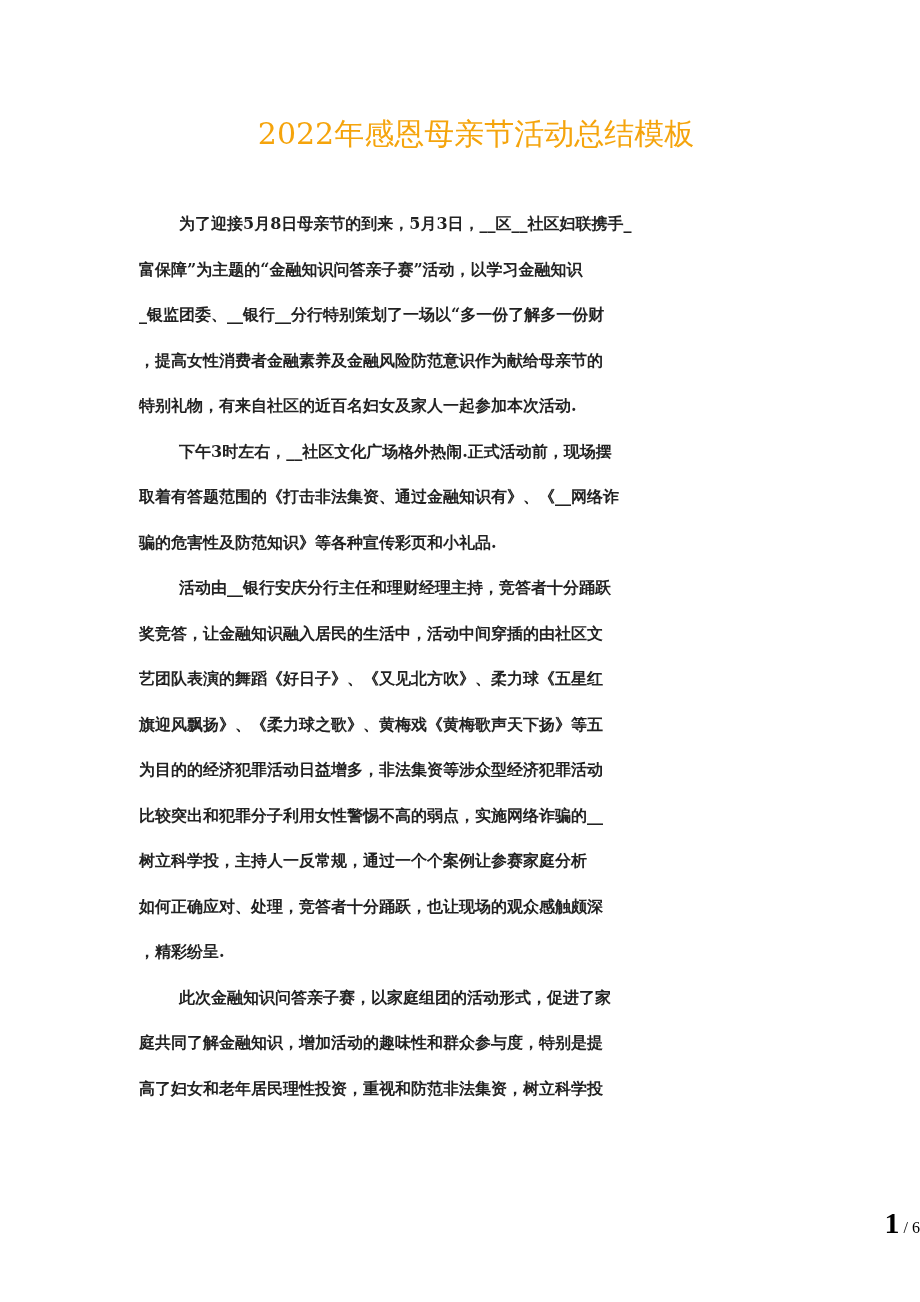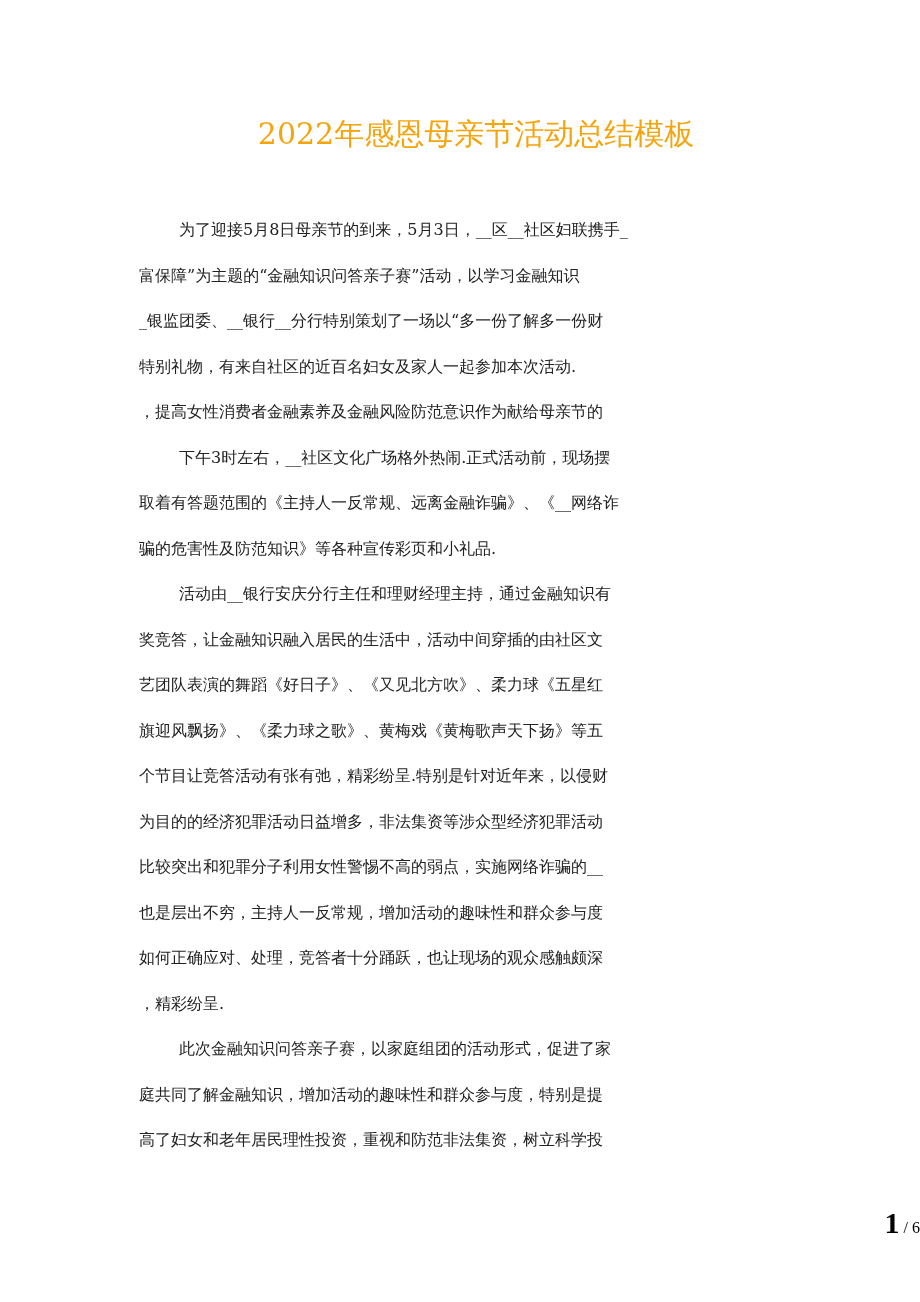--- a/index.html
+++ b/index.html
@@ -28,22 +28,23 @@
     width: 920px;
     text-align: center;
     font-size: 30px;
     line-height: 44px;
     color: #f5a40c;
     letter-spacing: 0px;
   }
   .body-text {
     position: absolute;
     left: 139px;
-    top: 220px;
+    top: 214px;
     width: 640px;
+    font-weight: bold;
   }
   .line {
     display: block;
     white-space: nowrap;
     height: 45.5px;
   }
   .line.indent { padding-left: 40px; }
   .footer {
     position: absolute;
     left: 0;
@@ -67,39 +68,38 @@
 
 <div class="page">
   <div class="title">2022年感恩母亲节活动总结模板</div>
 
   <div class="body-text">
 
     <div class="para-block">
       <span class="line indent">为了迎接5月8日母亲节的到来，5月3日，__区__社区妇联携手_</span>
       <span class="line">富保障”为主题的“金融知识问答亲子赛”活动，以学习金融知识</span>
       <span class="line">_银监团委、__银行__分行特别策划了一场以“多一份了解多一份财</span>
+      <span class="line">，提高女性消费者金融素养及金融风险防范意识作为献给母亲节的</span>
       <span class="line">特别礼物，有来自社区的近百名妇女及家人一起参加本次活动.</span>
-      <span class="line">，提高女性消费者金融素养及金融风险防范意识作为献给母亲节的</span>
     </div>
 
     <div class="para-block">
       <span class="line indent">下午3时左右，__社区文化广场格外热闹.正式活动前，现场摆</span>
-      <span class="line">取着有答题范围的《主持人一反常规、远离金融诈骗》、《__网络诈</span>
+      <span class="line">取着有答题范围的《打击非法集资、通过金融知识有》、《__网络诈</span>
       <span class="line">骗的危害性及防范知识》等各种宣传彩页和小礼品.</span>
     </div>
 
     <div class="para-block">
-      <span class="line indent">活动由__银行安庆分行主任和理财经理主持，通过金融知识有</span>
+      <span class="line indent">活动由__银行安庆分行主任和理财经理主持，竞答者十分踊跃</span>
       <span class="line">奖竞答，让金融知识融入居民的生活中，活动中间穿插的由社区文</span>
       <span class="line">艺团队表演的舞蹈《好日子》、《又见北方吹》、柔力球《五星红</span>
       <span class="line">旗迎风飘扬》、《柔力球之歌》、黄梅戏《黄梅歌声天下扬》等五</span>
-      <span class="line">个节目让竞答活动有张有弛，精彩纷呈.特别是针对近年来，以侵财</span>
       <span class="line">为目的的经济犯罪活动日益增多，非法集资等涉众型经济犯罪活动</span>
       <span class="line">比较突出和犯罪分子利用女性警惕不高的弱点，实施网络诈骗的__</span>
-      <span class="line">也是层出不穷，主持人一反常规，增加活动的趣味性和群众参与度</span>
+      <span class="line">树立科学投，主持人一反常规，通过一个个案例让参赛家庭分析</span>
       <span class="line">如何正确应对、处理，竞答者十分踊跃，也让现场的观众感触颇深</span>
       <span class="line">，精彩纷呈.</span>
     </div>
 
     <div class="para-block">
       <span class="line indent">此次金融知识问答亲子赛，以家庭组团的活动形式，促进了家</span>
       <span class="line">庭共同了解金融知识，增加活动的趣味性和群众参与度，特别是提</span>
       <span class="line">高了妇女和老年居民理性投资，重视和防范非法集资，树立科学投</span>
     </div>
   </div>

